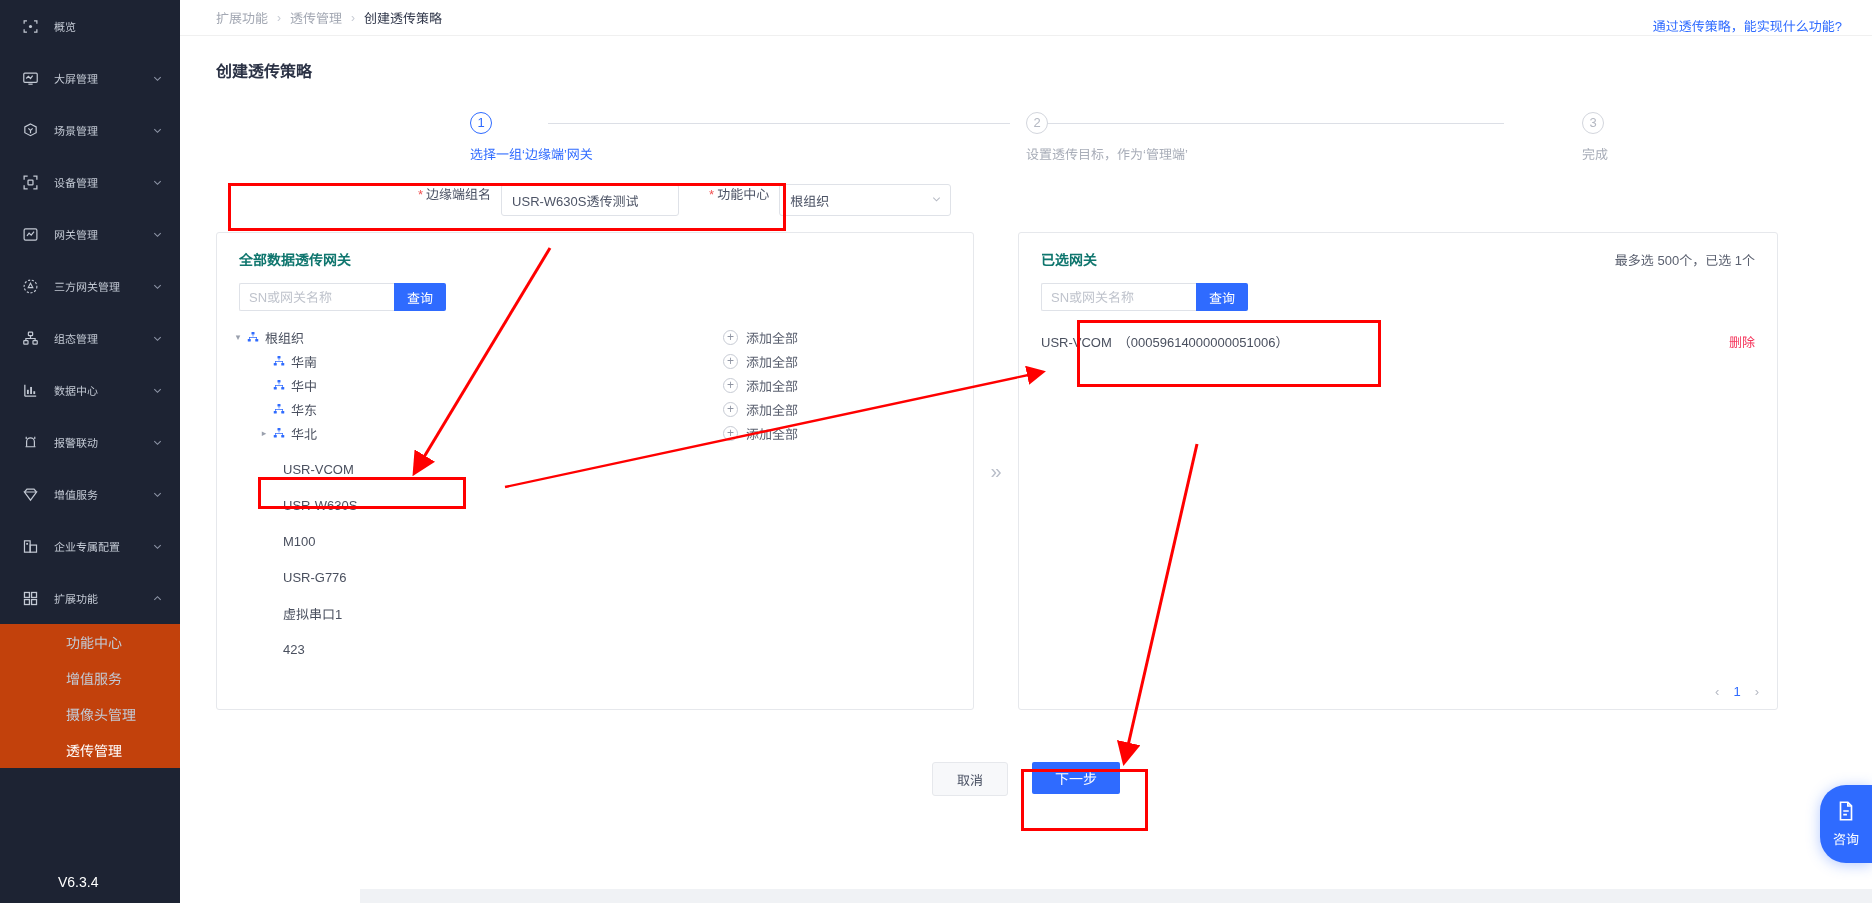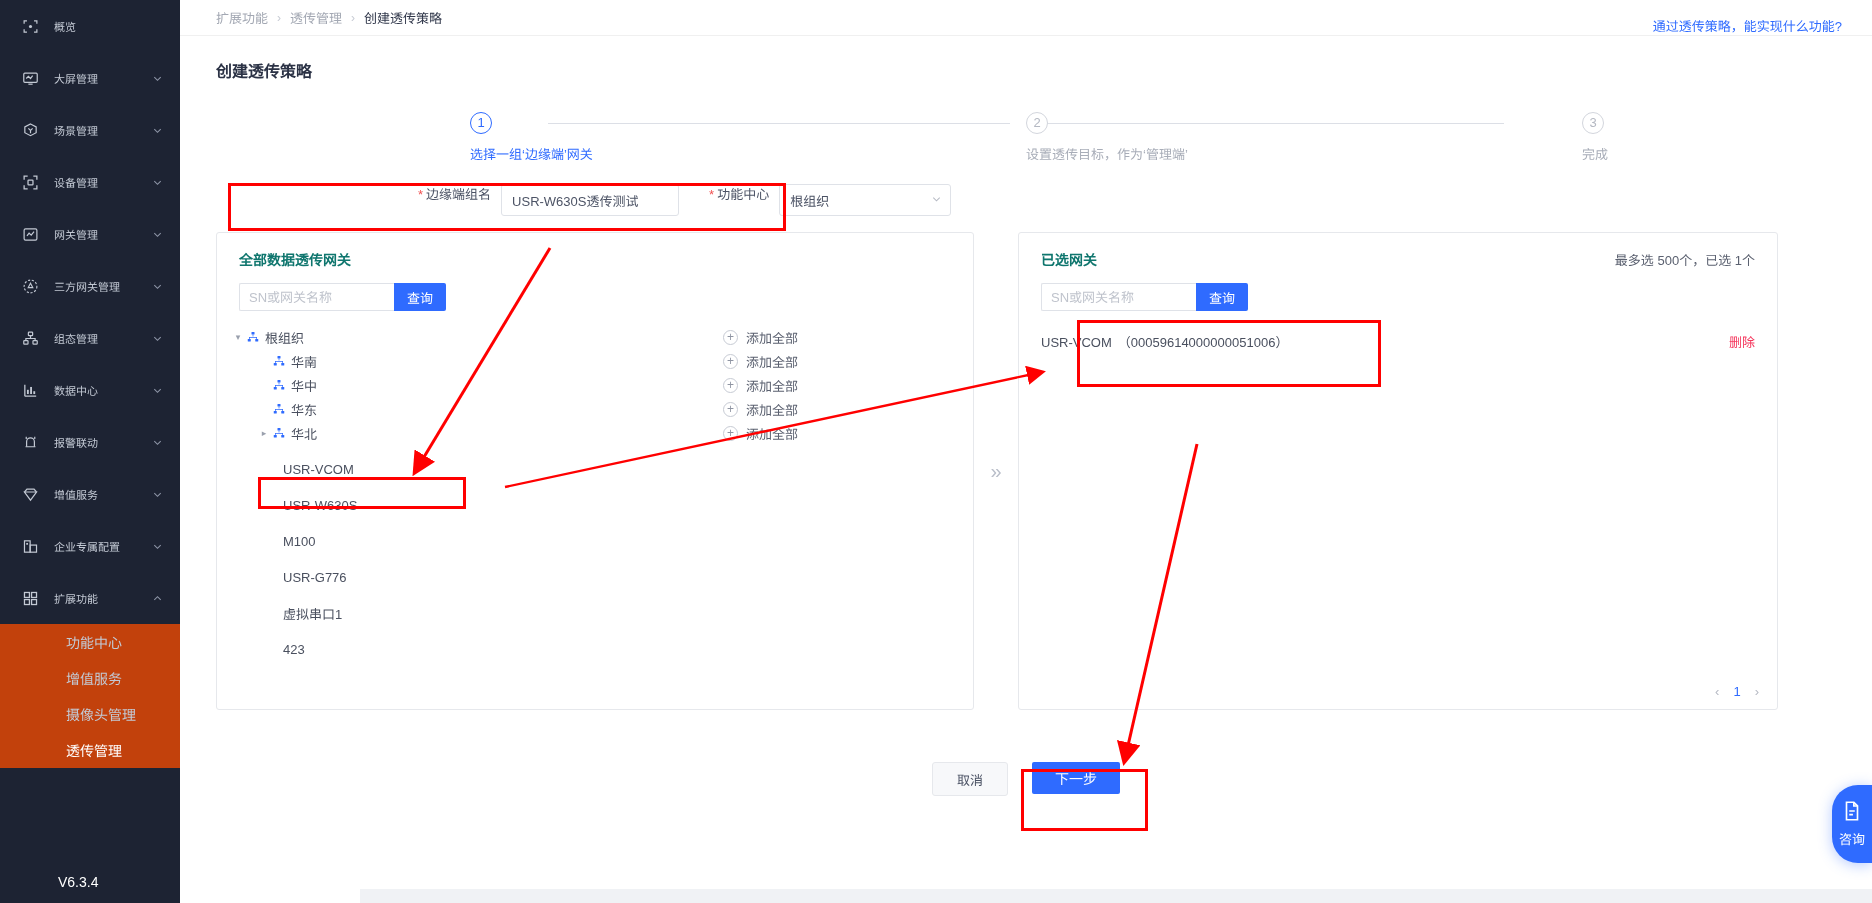--- a/index.html
+++ b/index.html
@@ -283,21 +283,21 @@
   
   .anno {
     position: absolute; left: 0; top: 0;
     width: 1872px; height: 903px;
     pointer-events: none; z-index: 35;
   }
 
   
   .consult {
     position: absolute; right: 0; bottom: 40px;
-    width: 40px; height: 78px;
+    width: 52px; height: 78px;
     background: #2f6bff;
     border-radius: 26px 0 0 26px;
     display: flex; flex-direction: column;
     align-items: center; justify-content: center;
     color: #ffffff; font-size: 13px; cursor: pointer;
     box-shadow: 0 2px 14px rgba(47,107,255,.35);
     z-index: 50;
   }
   .consult .c-ico { margin-bottom: 4px; }
   .bottom-rail {

